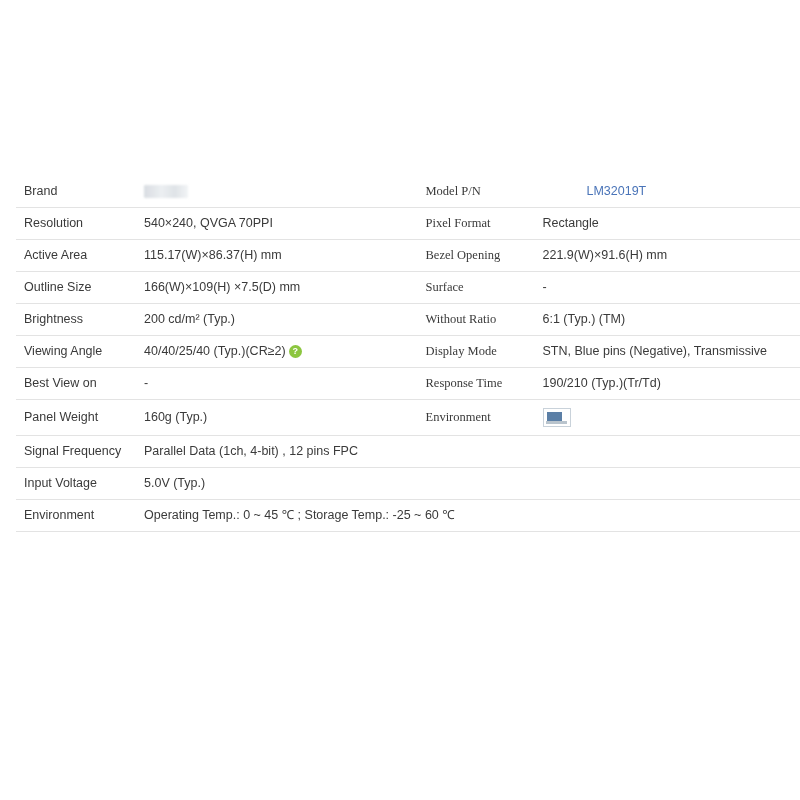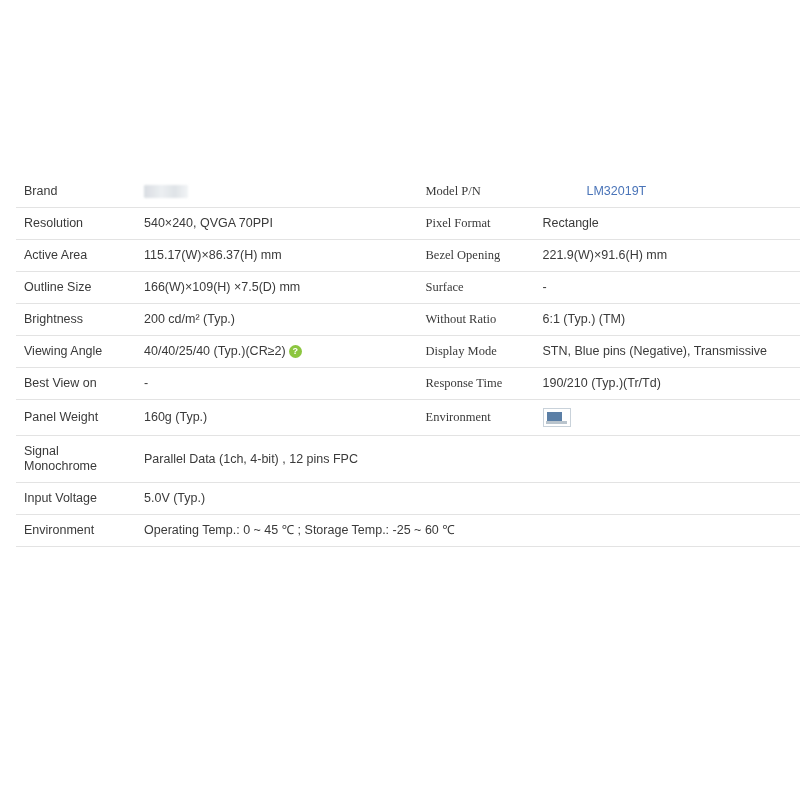--- a/index.html
+++ b/index.html
@@ -169,21 +169,21 @@
 
 
       <tr>
         <td class="label">Panel Weight</td>
         <td class="value">160g (Typ.)</td>
         <td class="label-2">Environment</td>
         <td class="value-2"><span class="app-thumb"><span class="scr"></span><span class="base"></span></span></td>
       </tr>
 
       <tr>
-        <td class="label">Signal Monochrome</td>
+        <td class="label">Signal Frequency</td>
         <td class="value" colspan="3">Parallel Data (1ch, 4-bit) , 12 pins FPC</td>
       </tr>
 
       <tr>
         <td class="label">Input Voltage</td>
         <td class="value" colspan="3">5.0V (Typ.)</td>
       </tr>
 
       <tr>
         <td class="label">Environment</td>

